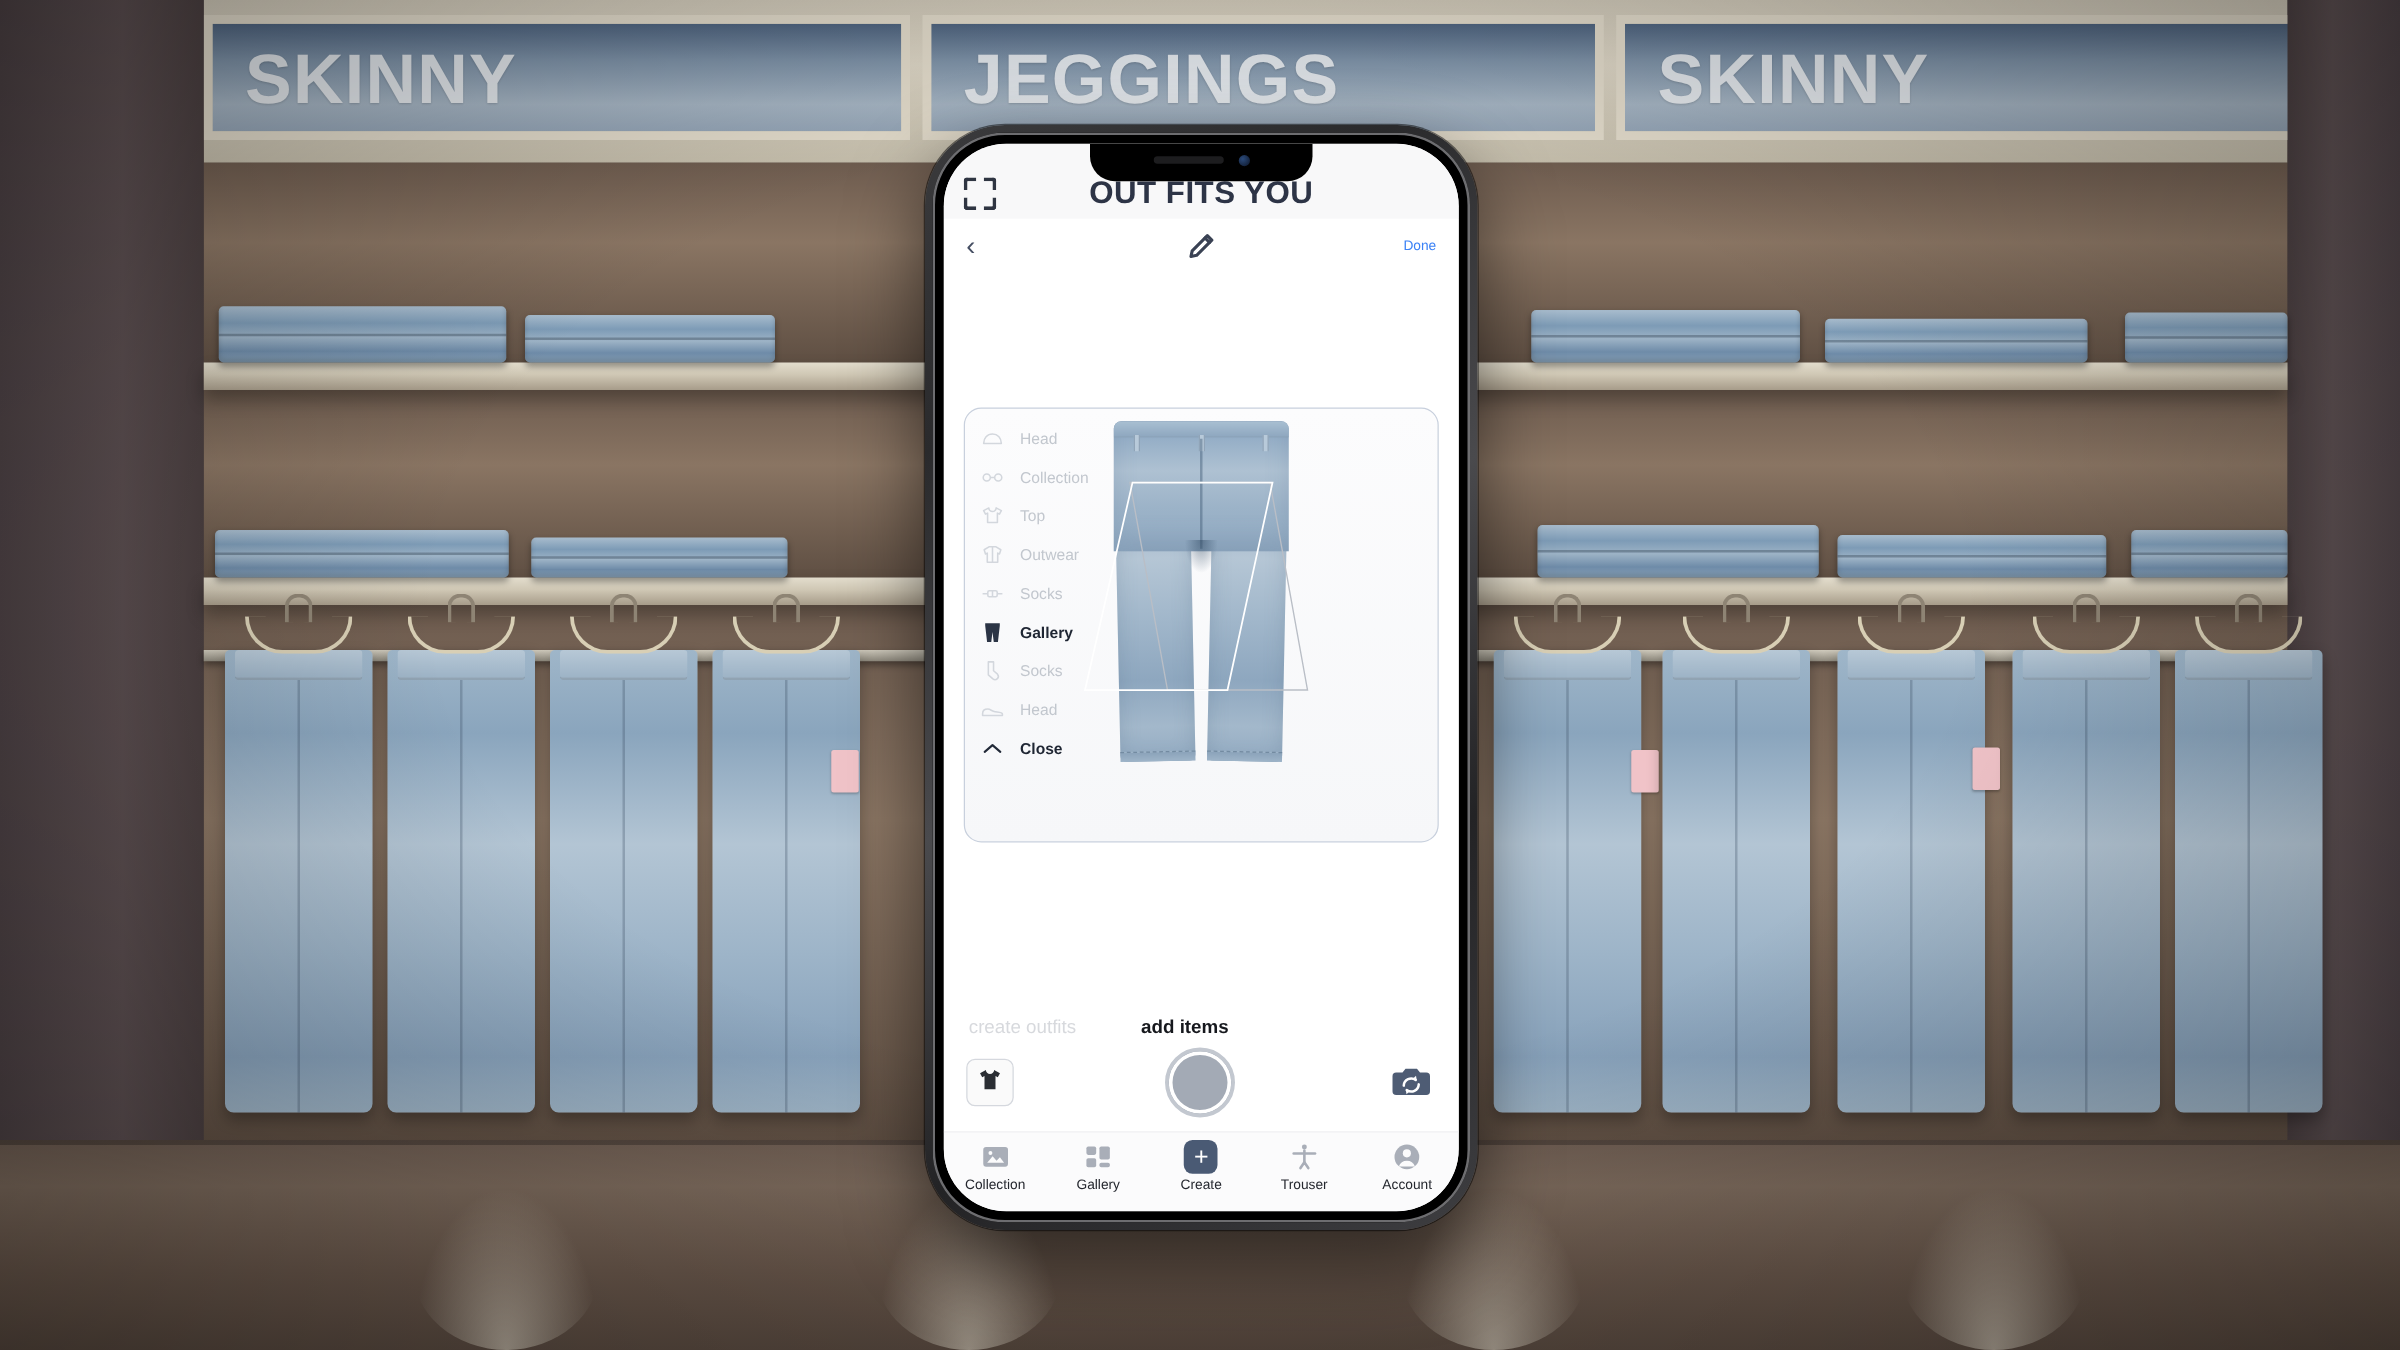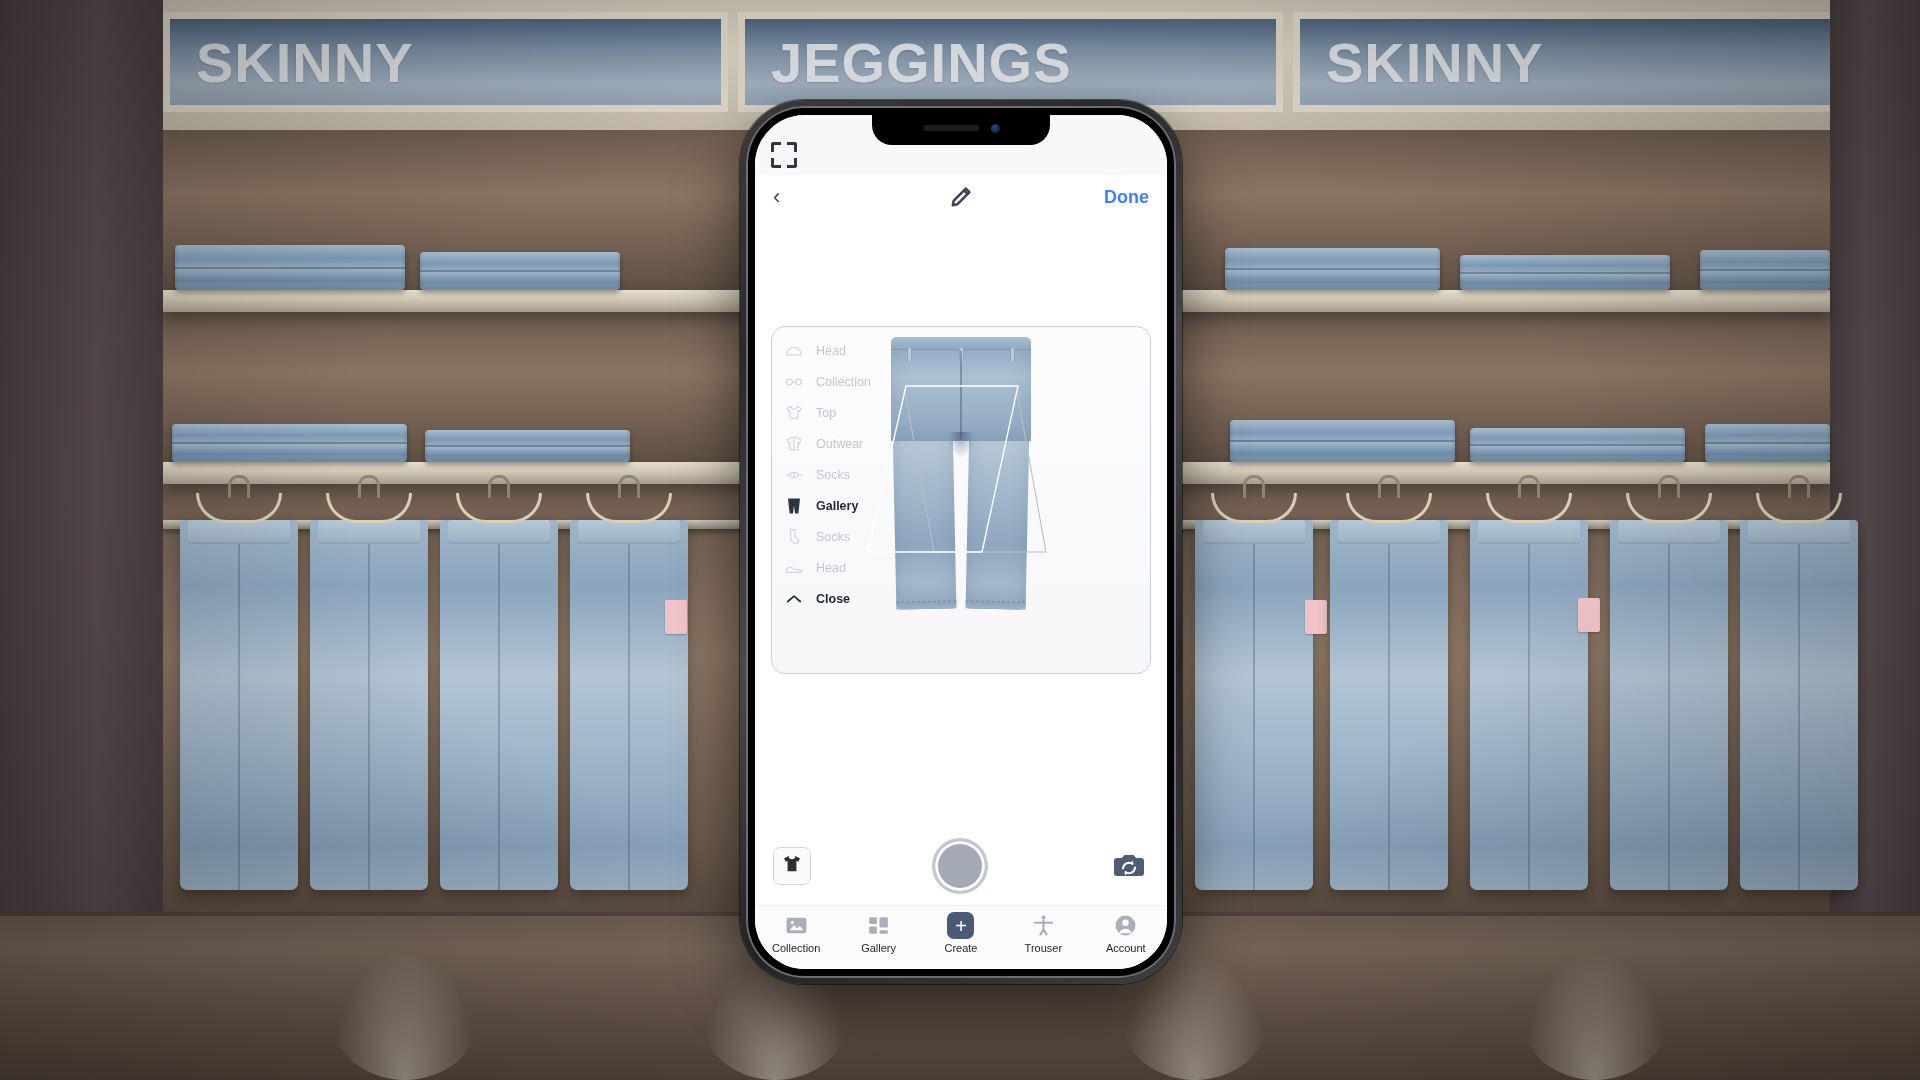--- a/index.html
+++ b/index.html
@@ -130,21 +130,21 @@
     font-size:25px; font-weight:700; color:#2d3446; letter-spacing:.4px;
   }
 
   
   #navrow {
     height:44px; flex:0 0 auto; background:#fff;
     display:flex; align-items:center; padding:0 18px; position:relative;
   }
   #back-btn { font-size:22px; color:#464f63; line-height:1; width:28px; cursor:pointer; font-weight:400;}
   #edit-icon { position:absolute; left:50%; transform:translateX(-50%); width:26px; height:26px; }
-  #done-btn { margin-left:auto; font-size:18px; font-weight:700; color:#3b82f6; cursor:pointer;}
+  #done-btn { margin-left:auto; font-size:11px; font-weight:400; color:#3b82f6; cursor:pointer;}
 
   
   #canvas { flex:1 1 auto; background:#fff; position:relative; }
 
   
   #picker-card {
     position:absolute; left:16px; right:16px; top:107px; height:348px;
     border:1px solid #c8d0dd; border-radius:14px;
     background:linear-gradient(180deg,#fcfcfd 0%,#f6f7f9 100%);
     overflow:hidden;
@@ -301,20 +301,21 @@
       <div class="cam"></div>
     </div>
 
     <div id="appbar">
       <div id="scan-icon">
         <i></i>
             <i></i>
             <i></i>
             <i></i>
       </div>
+      <div id="app-title">OUT FITS YOU</div>
     </div>
 
     <div id="navrow">
       <div id="back-btn">‹</div>
       <div id="edit-icon">
         <svg viewBox="0 0 24 24" width="26" height="26" fill="none" stroke="#3a4254" stroke-width="2.3" stroke-linecap="round" stroke-linejoin="round">
           <path d="M16.5 4.2l3.3 3.3L8.6 18.7l-4.2.9.9-4.2z"></path>
           <path d="M14.8 5.9l3.3 3.3"></path>
         </svg>
       </div>
@@ -430,20 +431,24 @@
               </svg>
             </span>
             <span class="cat-label">Close</span>
           </div>
 
         </div>
       </div>
     </div>
 
     <div id="action-area">
+      <div id="mode-row">
+        <span id="mode-create">create outfits</span>
+        <span id="mode-add">add items</span>
+      </div>
 
       <div id="control-row">
         <div id="thumb-btn">
           <span>
             <svg viewBox="0 0 24 24" width="22" height="22" fill="#2a2d33">
               <path d="M8.4 3.2L3.3 6l1.9 3.6 2-1.1V20h9.6V8.5l2 1.1L20.7 6l-5.1-2.8a3.6 3.6 0 01-7.2 0z"></path>
             </svg>
           </span>
         </div>
 

